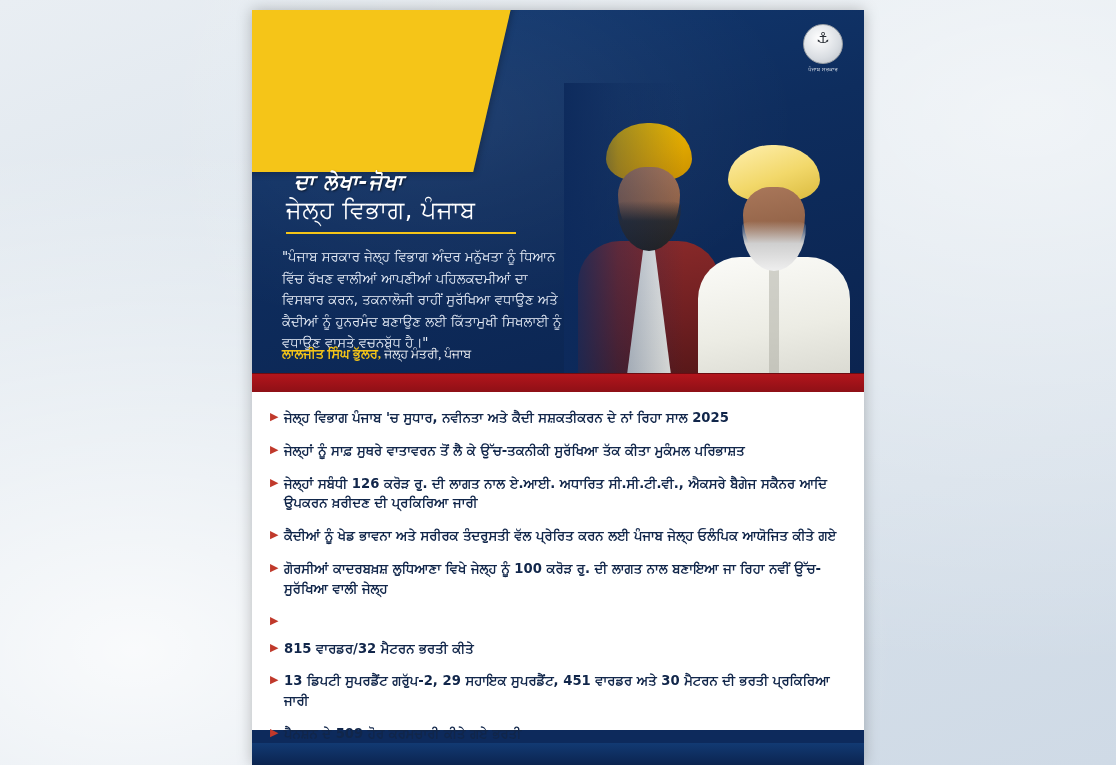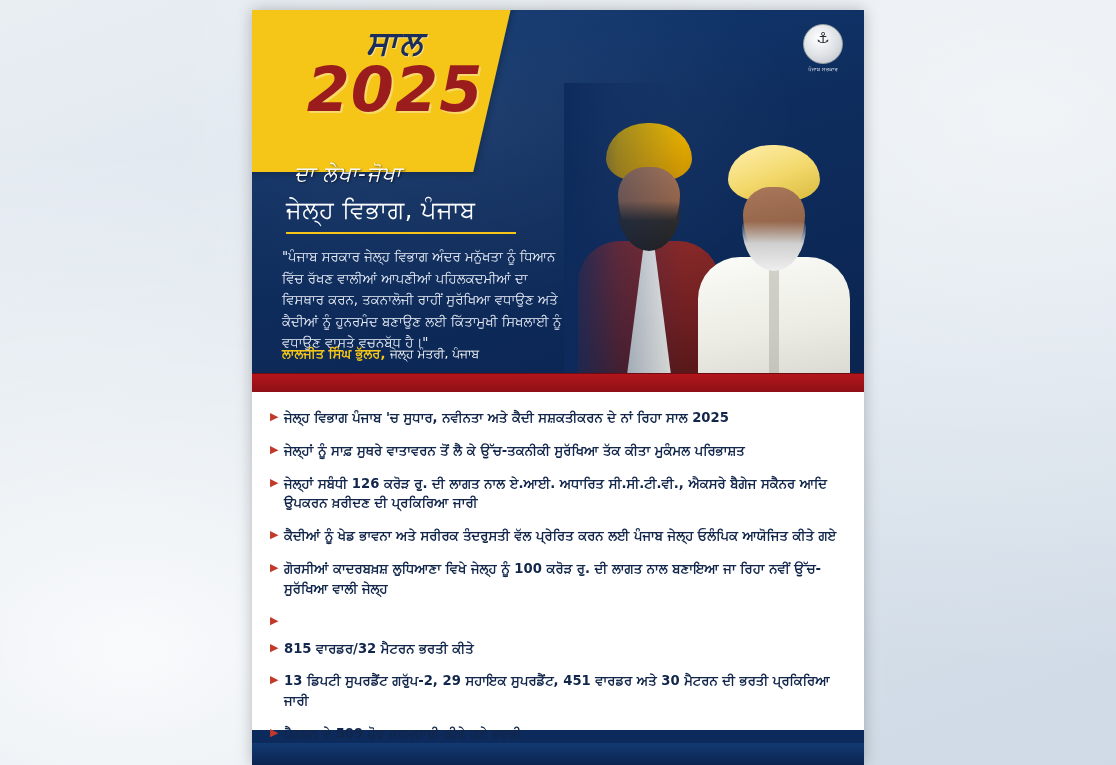--- a/index.html
+++ b/index.html
@@ -91,23 +91,23 @@
     font-style: italic;
     font-size: 62px;
     color: #9b1c1c;
     line-height: 0.95;
     letter-spacing: 1px;
     text-shadow: 2px 2px 0 rgba(255,255,255,0.35);
   }
   .lekha {
     position: absolute;
     left: 42px;
-    top: 152px;
+    top: 160px;
     font-family: "DejaVu Sans", sans-serif;
-    font-weight: normal;
+    font-weight: bold;
     font-size: 21px;
     color: #ffffff;
     font-style: italic;
     letter-spacing: 1px;
     text-shadow: 1px 1px 2px rgba(0,0,0,0.6);
   }
 
   .dept-title {
     position: absolute;
     left: 34px;
@@ -136,20 +136,21 @@
     color: #e8eef8;
   }
   .quote-attrib {
     position: absolute;
     left: 30px;
     top: 336px;
     width: 330px;
     font-size: 13px;
     color: #f5c518;
     font-weight: bold;
+    font-family: Liberation Serif, serif;
   }
   .quote-attrib .role {
     color: #ffffff;
     font-weight: normal;
     font-size: 12.2px;
   }
 
   
   .emblem {
     position: absolute;
@@ -330,24 +331,20 @@
       </div>
 
       <div class="emblem">
         <div class="emblem-circle">
             <span>⚓</span>
           </div>
         <div class="emblem-caption">ਪੰਜਾਬ ਸਰਕਾਰ</div>
       </div>
 
       <div class="banner"></div>
-      <div class="banner-text">
-        <div class="saal">ਸਾਲ</div>
-        <div class="year">2025</div>
-      </div>
       <div class="lekha">ਦਾ ਲੇਖਾ-ਜੋਖਾ</div>
 
       <div class="dept-title">ਜੇਲ੍ਹ ਵਿਭਾਗ, ਪੰਜਾਬ</div>
       <div class="title-rule"></div>
 
       <div class="quote">"ਪੰਜਾਬ ਸਰਕਾਰ ਜੇਲ੍ਹ ਵਿਭਾਗ ਅੰਦਰ ਮਨੁੱਖਤਾ ਨੂੰ ਧਿਆਨ ਵਿੱਚ ਰੱਖਣ ਵਾਲੀਆਂ ਆਪਣੀਆਂ ਪਹਿਲਕਦਮੀਆਂ ਦਾ ਵਿਸਥਾਰ ਕਰਨ, ਤਕਨਾਲੋਜੀ ਰਾਹੀਂ ਸੁਰੱਖਿਆ ਵਧਾਉਣ ਅਤੇ ਕੈਦੀਆਂ ਨੂੰ ਹੁਨਰਮੰਦ ਬਣਾਉਣ ਲਈ ਕਿੱਤਾਮੁਖੀ ਸਿਖਲਾਈ ਨੂੰ ਵਧਾਉਣ ਵਾਸਤੇ ਵਚਨਬੱਧ ਹੈ।"</div>
       <div class="quote-attrib">
         <span>ਲਾਲਜੀਤ ਸਿੰਘ ਭੁੱਲਰ,</span>
         <span class="role">ਜੇਲ੍ਹ ਮੰਤਰੀ, ਪੰਜਾਬ</span>
       </div>

